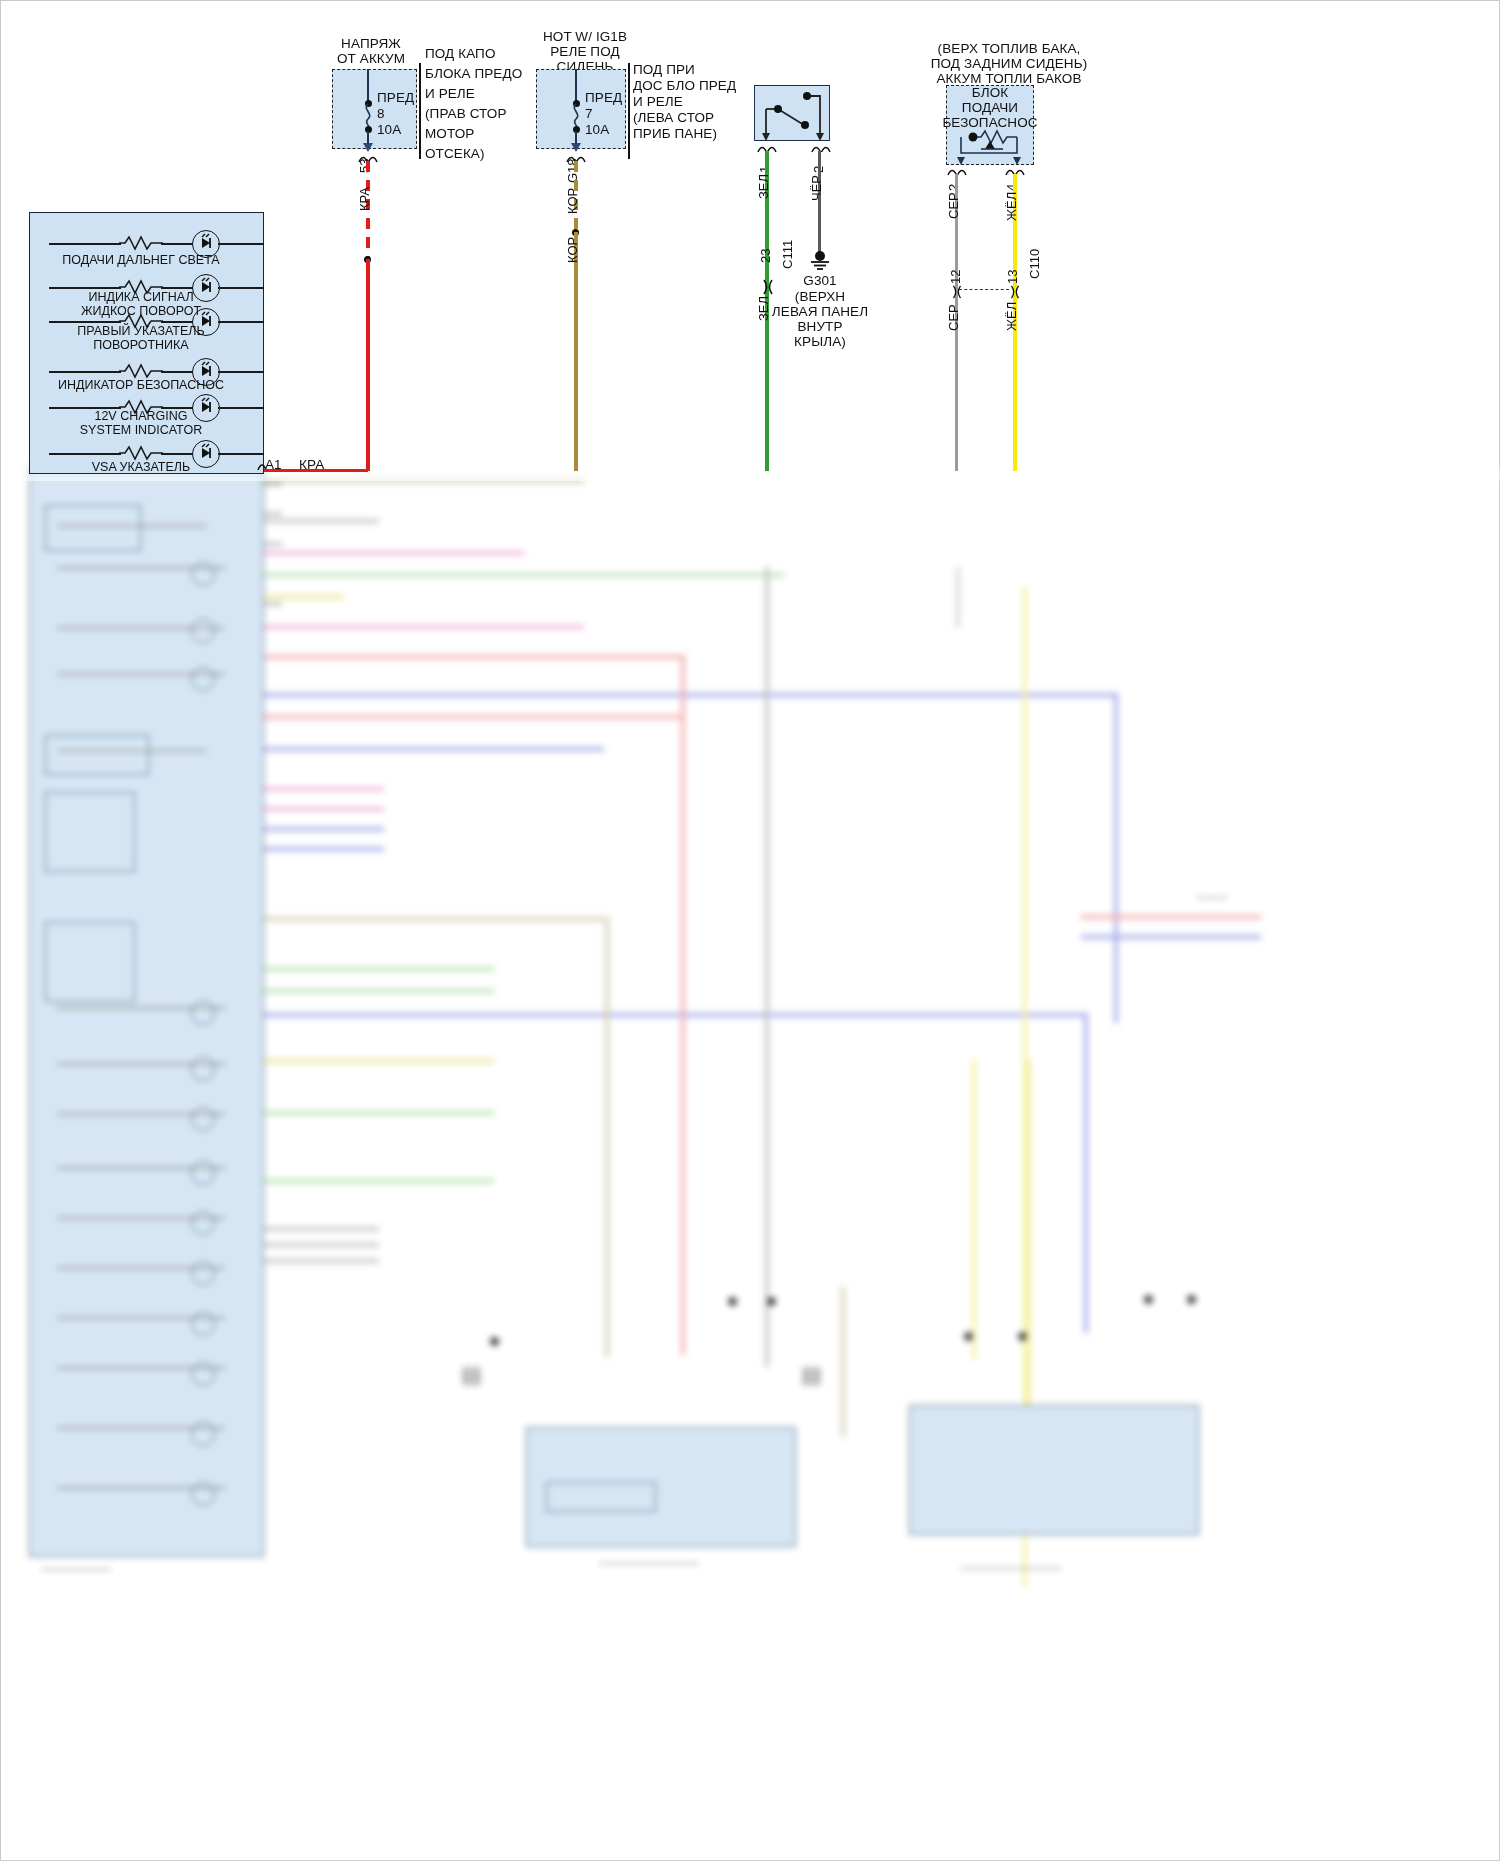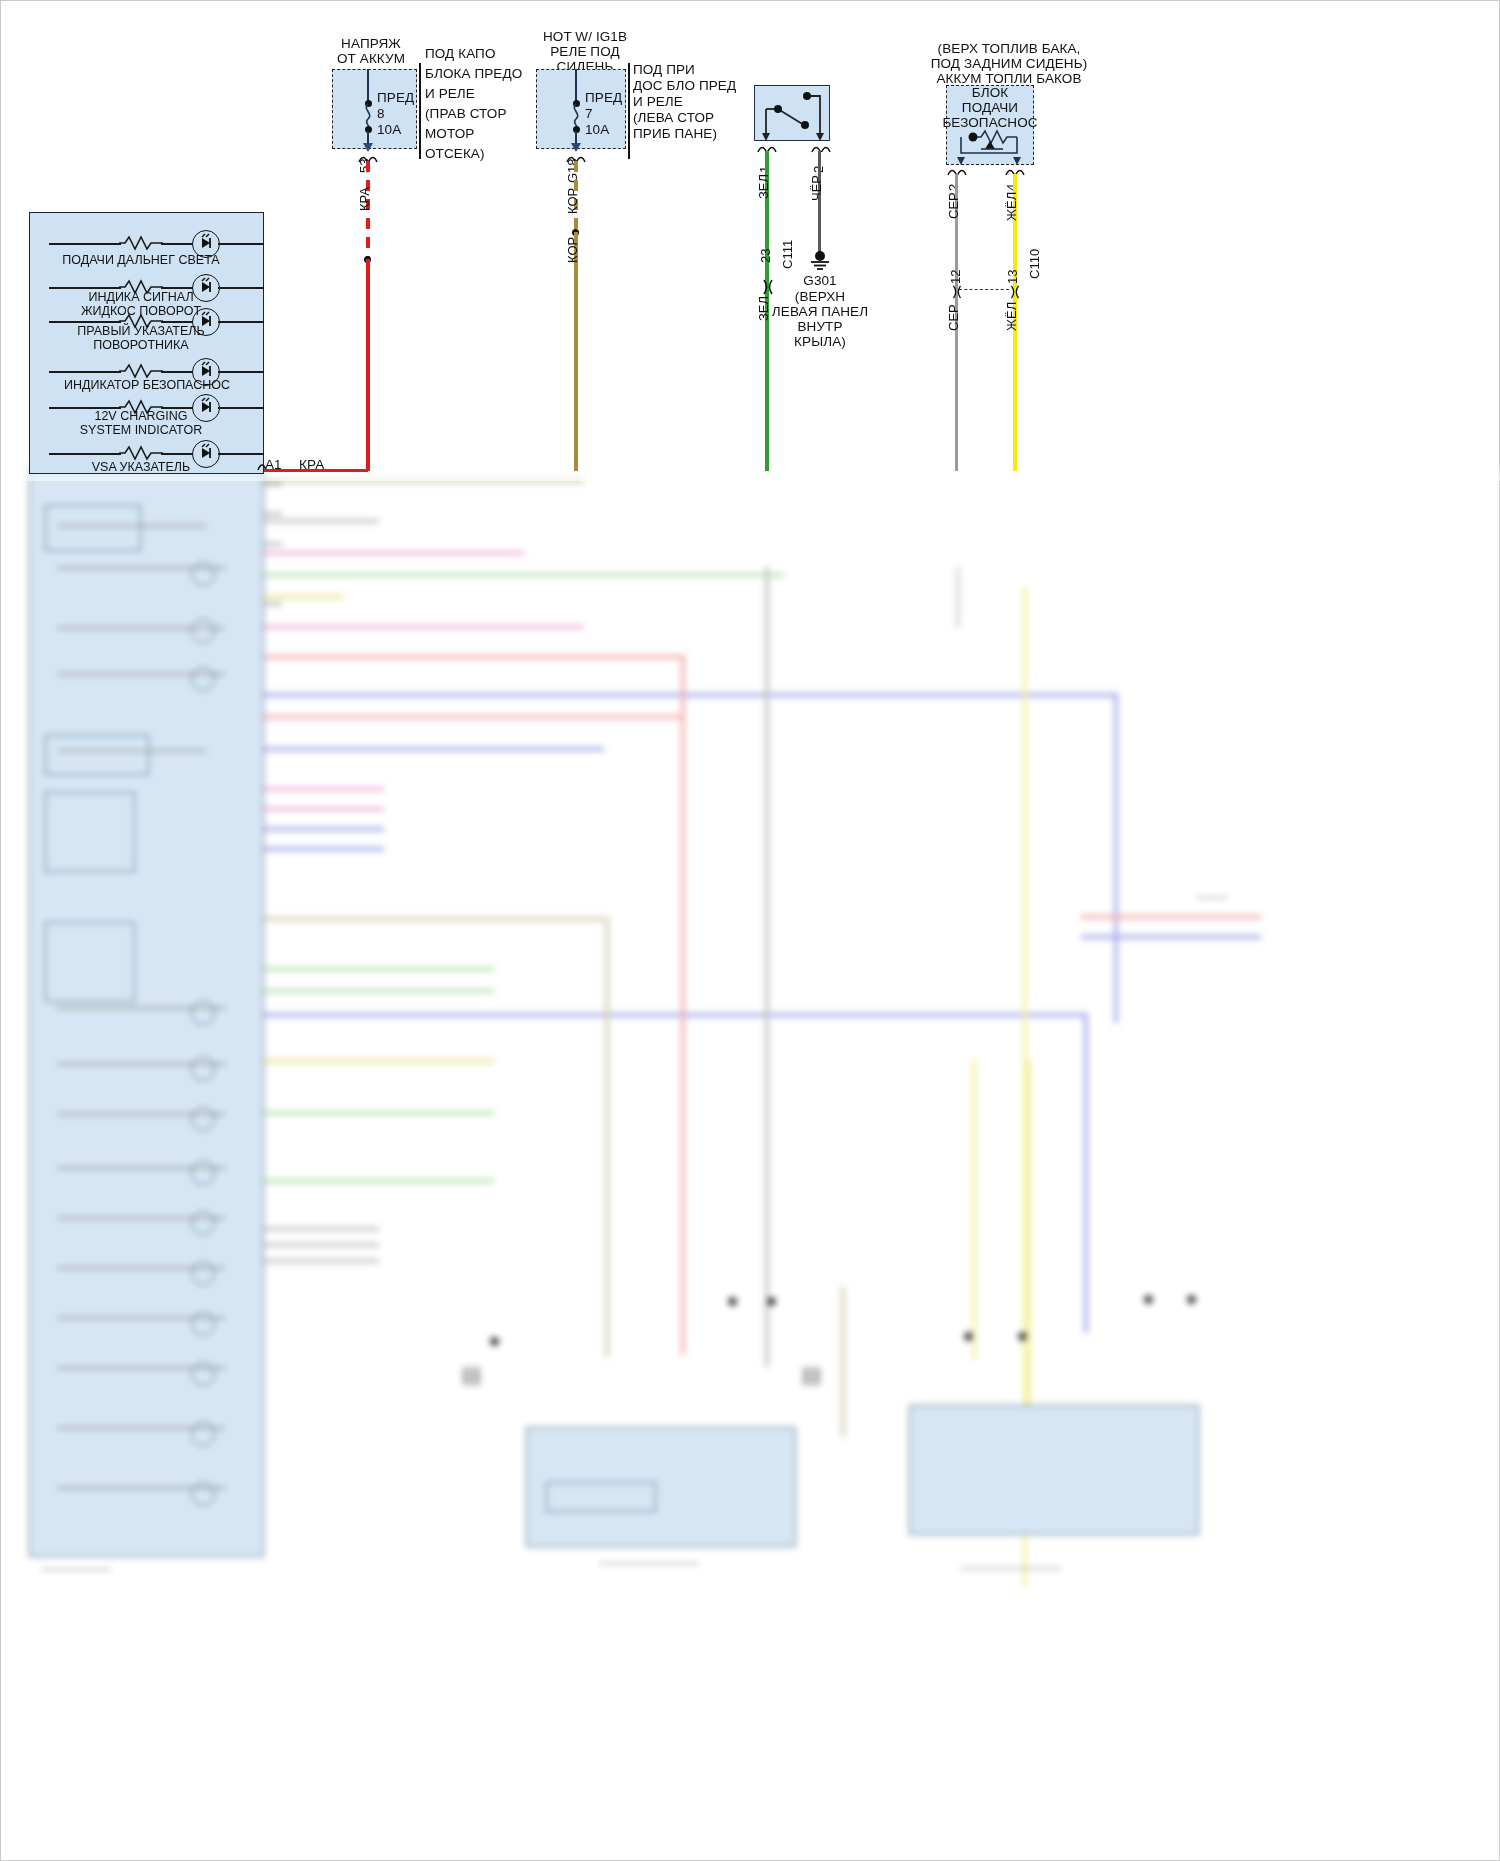--- a/index.html
+++ b/index.html
@@ -412,21 +412,21 @@
   </svg>
   <div class="ind-line" style="left:160px;top:370px;width:32px;"></div>
   <div class="led" style="left:191px;top:357px;"></div>
   <svg class="abs" style="left:195px;top:360px;" width="20" height="20" viewBox="0 0 20 20">
     <path d="M6 5 L6 15 L14 10 Z" fill="#111"></path>
       <line x1="14" y1="5" x2="14" y2="15" stroke="#111" stroke-width="1.8"></line>
     <line x1="6" y1="4" x2="9" y2="1" stroke="#111" stroke-width="1.4"></line>
       <line x1="10" y1="4" x2="13" y2="1" stroke="#111" stroke-width="1.4"></line>
   </svg>
   <div class="ind-line" style="left:217px;top:370px;width:46px;"></div>
-  <div class="ind-label" style="left:40px;top:377px;width:212px;">ИНДИКАТОР БЕЗОПАСНОС</div>
+  <div class="ind-label" style="left:34px;top:377px;width:212px;">ИНДИКАТОР БЕЗОПАСНОС</div>
 
   <div class="ind-line" style="left:48px;top:406px;width:72px;"></div>
   <svg class="abs" style="left:118px;top:398px;" width="44" height="16" viewBox="0 0 44 16">
     <path d="M0 8 L6 8 l4 -6 l6 12 l6 -12 l6 12 l4 -6 L44 8" stroke="#1a1a1a" stroke-width="1.6" fill="none"></path>
   </svg>
   <div class="ind-line" style="left:160px;top:406px;width:32px;"></div>
   <div class="led" style="left:191px;top:393px;"></div>
   <svg class="abs" style="left:195px;top:396px;" width="20" height="20" viewBox="0 0 20 20">
     <path d="M6 5 L6 15 L14 10 Z" fill="#111"></path>
       <line x1="14" y1="5" x2="14" y2="15" stroke="#111" stroke-width="1.8"></line>

